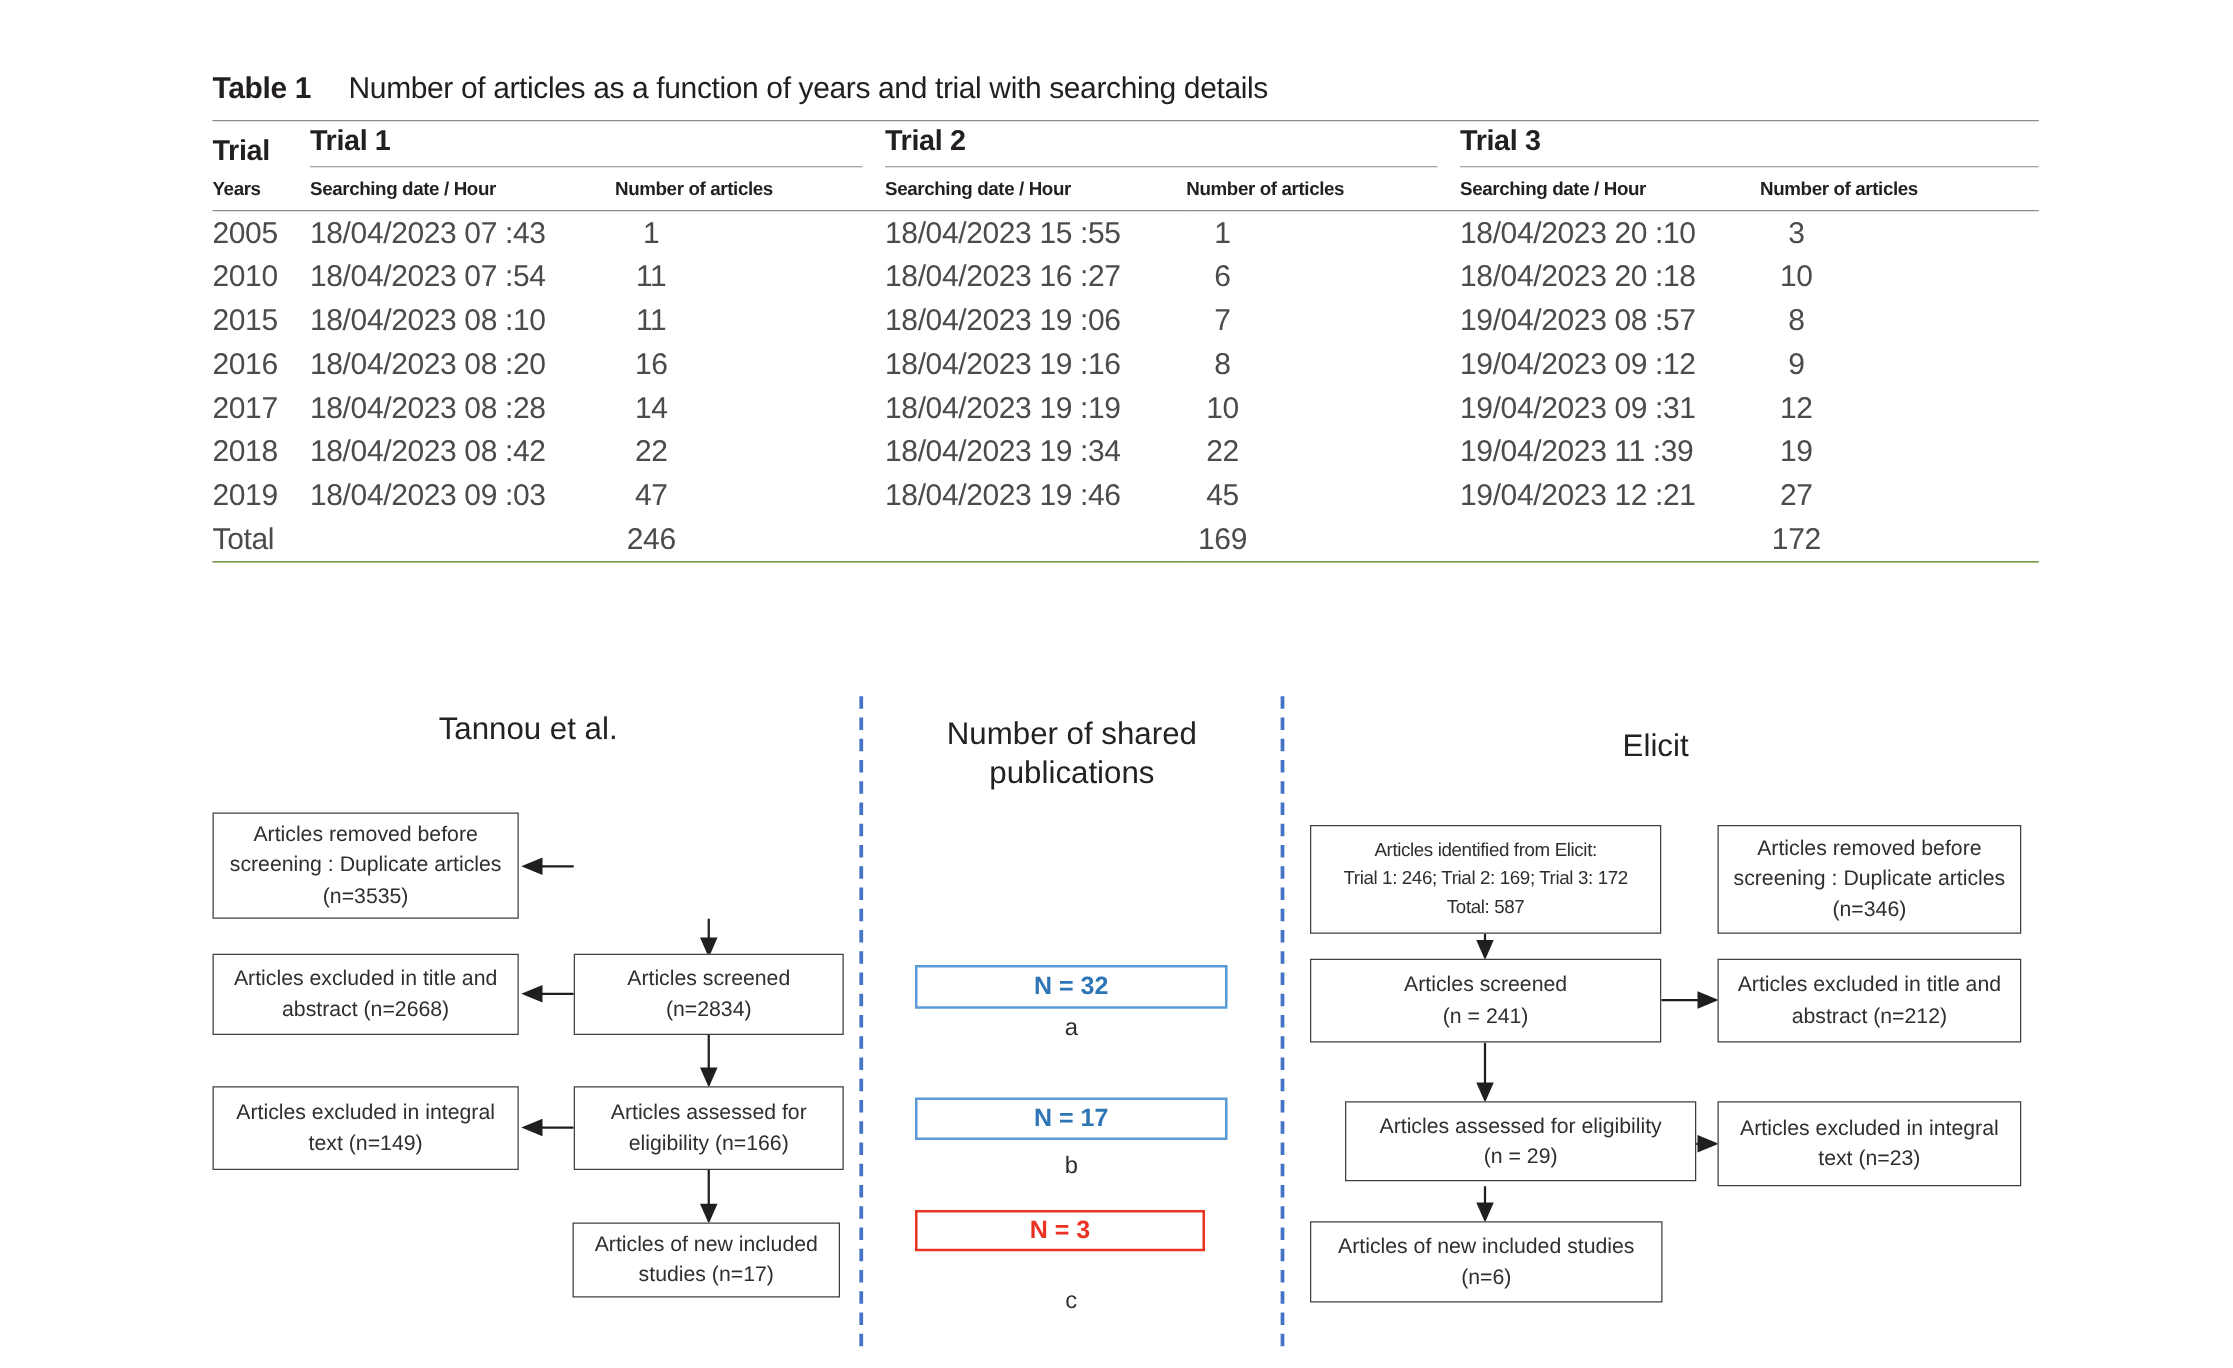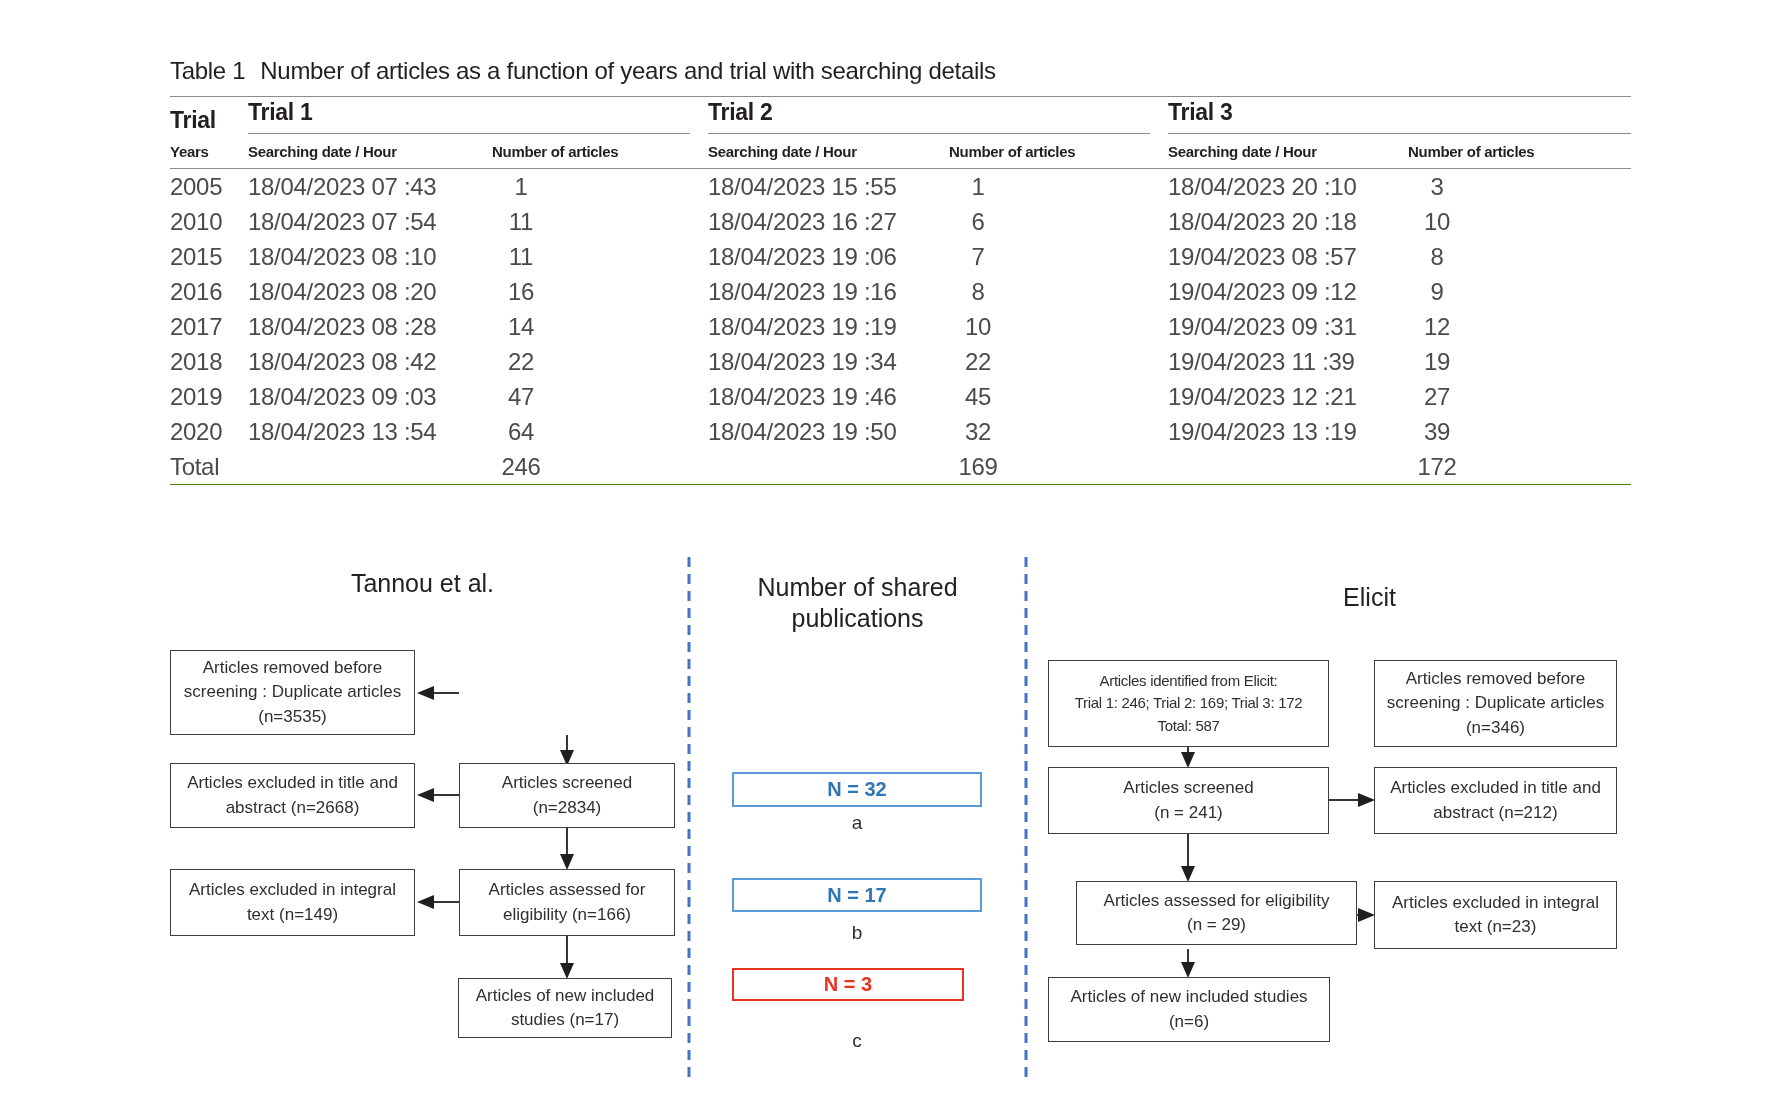--- a/index.html
+++ b/index.html
@@ -3,21 +3,21 @@
 <meta charset="utf-8">
 <style>
   html,body{margin:0;padding:0;background:#ffffff;}
   .page{position:relative;width:1786px;height:1094px;background:#ffffff;overflow:hidden;
         font-family:"Liberation Sans",sans-serif;}
 
   
   .table-wrap{position:absolute;left:170px;top:57px;width:1461px;}
   .tbl-title{font-size:24px;color:#231f20;letter-spacing:-0.3px;padding-bottom:11px;
              border-bottom:1px solid #8a8c8f;}
-  .tbl-title .bold{font-weight:normal;margin-right:15px;}
+  .tbl-title .bold{font-weight:bold;margin-right:30px;}
   table.data{border-collapse:collapse;table-layout:fixed;width:1461px;}
   table.data th,table.data td{padding:0;margin:0;text-align:left;font-weight:normal;
              letter-spacing:-0.3px;overflow:hidden;white-space:nowrap;}
   tr.grp-row th{font-size:23px;font-weight:bold;color:#231f20;height:37px;vertical-align:bottom;}
   tr.grp-row .grpline{border-bottom:1px solid #8a8c8f;padding-bottom:7px;}
   tr.grp-row .grp-pad{margin-right:18px;}
   tr.sub-row th{font-size:15px;font-weight:bold;color:#231f20;height:34px;vertical-align:middle;
              border-bottom:1px solid #8a8c8f;}
   tbody td{font-size:24px;color:#4b4b4d;height:35px;vertical-align:middle;}
   tbody tr.total-row td{border-bottom:1px solid #4d7c0f;}
@@ -26,21 +26,21 @@
   
   .flow-svg{position:absolute;left:0;top:0;pointer-events:none;}
   .flow-svg line.arrowline{stroke:#1f1f1f;stroke-width:1.8;}
   .flow-svg polygon{fill:#1f1f1f;}
   .flow-svg line.dash{stroke:#4472c4;stroke-width:3;stroke-dasharray:10 7;}
 
   .sec-title{position:absolute;text-align:center;font-size:25px;color:#222222;
              white-space:pre-line;line-height:31px;}
   .t-left{left:170px;top:568px;width:505px;}
   .t-mid{left:689px;top:572px;width:337px;}
-  .t-right{left:1085px;top:582px;width:569px;}
+  .t-right{left:1040px;top:582px;width:569px;}
 
   .fbox{position:absolute;box-sizing:border-box;border:1.5px solid #3f3f3f;background:#ffffff;
         display:flex;align-items:center;justify-content:center;text-align:center;
         white-space:pre-line;font-size:17px;line-height:1.42;color:#2f2f2f;padding:2px 4px;}
   .fbox.small{font-size:15px;letter-spacing:-0.3px;line-height:1.5;}
 
   .nbox{position:absolute;box-sizing:border-box;background:#ffffff;
         display:flex;align-items:center;justify-content:center;text-align:right;
         font-size:20px;font-weight:bold;}
   .nbox.blue{border:2px solid #5b9bd5;color:#2e75b6;}
@@ -146,29 +146,20 @@
         </tr>
         <tr>
           <td>2019</td>
             <td>18/04/2023 09 :03</td>
             <td><span class="nw">47</span></td>
             <td>18/04/2023 19 :46</td>
             <td><span class="nw">45</span></td>
             <td>19/04/2023 12 :21</td>
             <td><span class="nw">27</span></td>
         </tr>
-        <tr>
-          <td>2020</td>
-            <td>18/04/2023 13 :54</td>
-            <td><span class="nw">64</span></td>
-            <td>18/04/2023 19 :50</td>
-            <td><span class="nw">32</span></td>
-            <td>19/04/2023 13 :19</td>
-            <td><span class="nw">39</span></td>
-        </tr>
         <tr class="total-row">
           <td>Total</td>
           <td></td>
             <td><span class="nw">246</span></td>
           <td></td>
             <td><span class="nw">169</span></td>
           <td></td>
             <td><span class="nw">172</span></td>
         </tr>
       </tbody>

